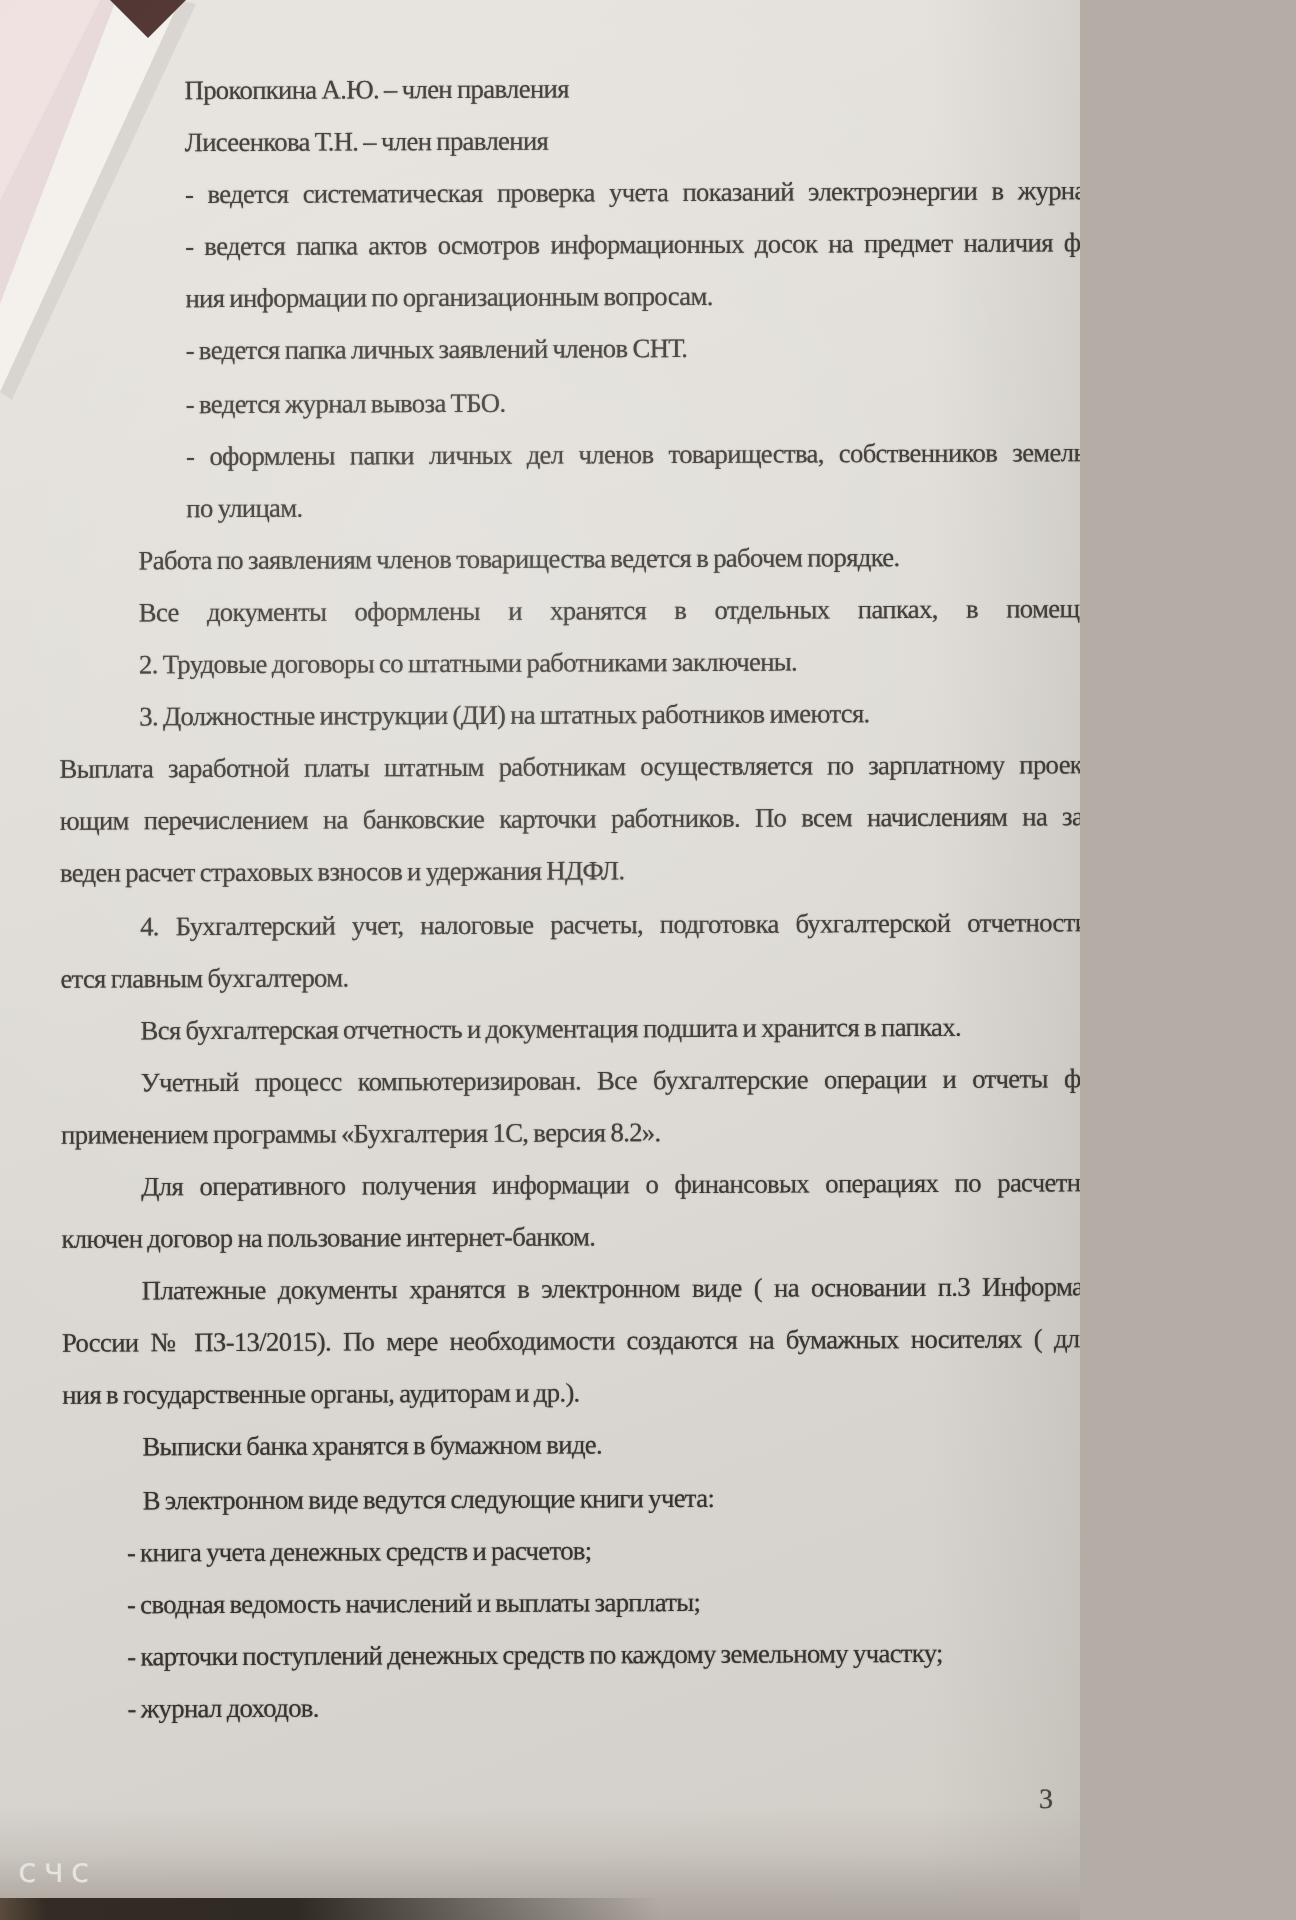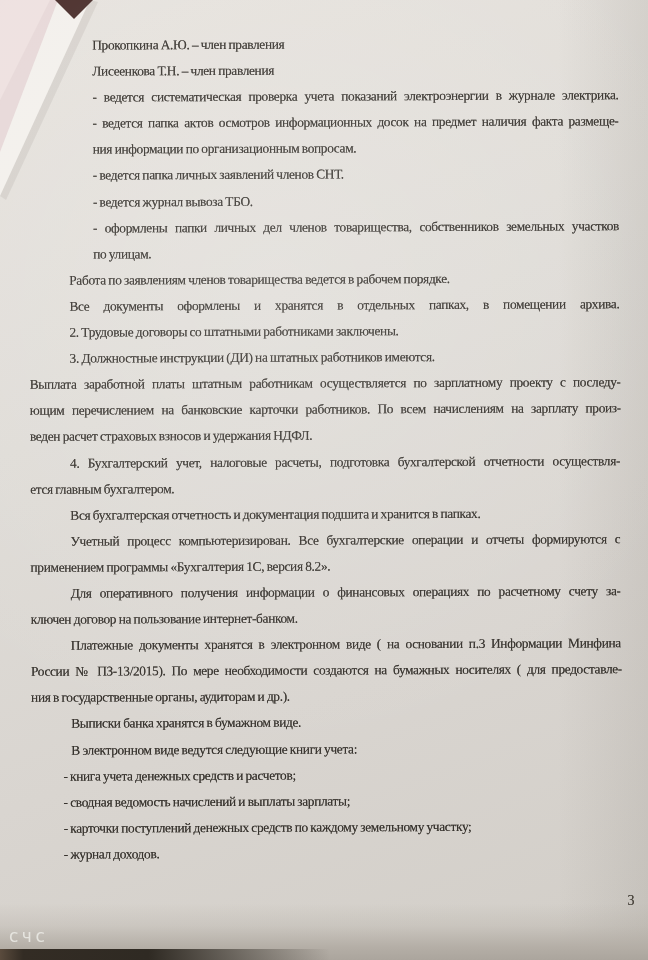--- a/index.html
+++ b/index.html
@@ -2,21 +2,21 @@
 <html><head>
 <meta charset="utf-8">
 <style>
   html,body{margin:0;padding:0;}
   body{
     width:648px;height:960px;overflow:hidden;
     background:#b3ada5;
     font-family:"Liberation Serif","DejaVu Serif",serif;
   }
   .photo{
-    position:relative;width:648px;height:960px;overflow:hidden;
+    position:relative;width:540px;height:960px;overflow:hidden;
     background:linear-gradient(160deg,#e7e3de 0%,#dfdcd7 38%,#d9d5d0 68%,#d2cec8 100%);
   }
   
   .vignette{
     position:absolute;inset:0;pointer-events:none;
     background:
       linear-gradient(90deg,rgba(0,0,0,0) 86%,rgba(85,80,72,0.10) 100%),
       radial-gradient(120% 80% at 42% 30%,rgba(255,255,255,0.16),rgba(0,0,0,0) 62%);
   }
   

